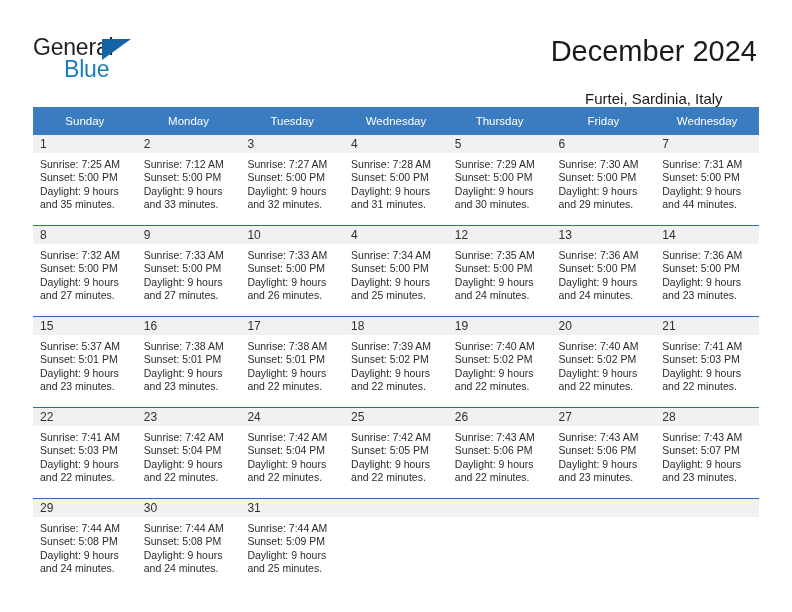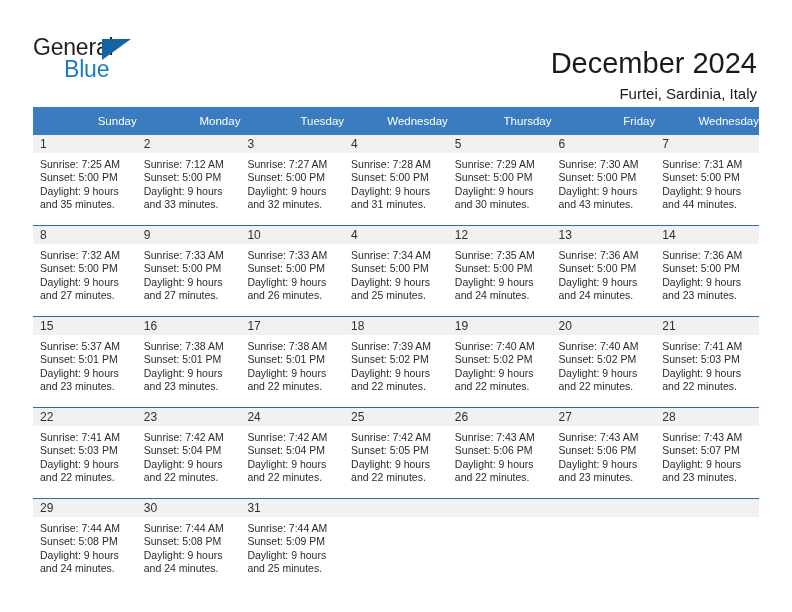--- a/index.html
+++ b/index.html
@@ -60,33 +60,33 @@
     top: 22px;
     font-size: 23px;
     letter-spacing: -0.2px;
     color: #1a7cc2;
     font-family: "Liberation Sans", sans-serif;
   }
 
   .title-block {
     position: absolute;
     right: 35px;
-    top: 46px;
-    text-align: right;
+    top: 34px;
+    text-align: center;
   }
   .cal-title {
     font-size: 29px;
     line-height: 34px;
     color: #1a1a1a;
     font-weight: normal;
     font-family: "Liberation Sans", sans-serif;
     white-space: nowrap;
   }
   .cal-subtitle {
-    margin-top: 5px;
+    margin-top: 22px;
     font-size: 15px;
     line-height: 18px;
     color: #1a1a1a;
     font-family: "Liberation Sans", sans-serif;
     white-space: nowrap;
   }
 
   
   .calendar {
     position: absolute;
@@ -96,21 +96,21 @@
     border-collapse: collapse;
     table-layout: fixed;
   }
   .calendar col { width: 103.71px; }
 
   thead th {
     background: #3a7cbf;
     color: #ffffff;
     font-size: 11.5px;
     font-weight: normal;
-    text-align: right;
+    text-align: center;
     padding: 5px 0 5px 0;
     height: 18px;
     font-family: "Liberation Sans", sans-serif;
     border: none;
   }
 
   tbody td {
     vertical-align: top;
     padding: 0;
     border: none;
@@ -244,21 +244,21 @@
               </div>
             </div>
           </td>
           <td>
             <div class="cell-inner">
               <div class="daynum-band">6</div>
               <div class="cell-lines">
                 <div>Sunrise: 7:30 AM</div>
                 <div>Sunset: 5:00 PM</div>
                 <div>Daylight: 9 hours</div>
-                <div>and 43 minutes.</div>
+                <div>and 29 minutes.</div>
               </div>
             </div>
           </td>
           <td>
             <div class="cell-inner">
               <div class="daynum-band">7</div>
               <div class="cell-lines">
                 <div>Sunrise: 7:31 AM</div>
                 <div>Sunset: 5:00 PM</div>
                 <div>Daylight: 9 hours</div>

